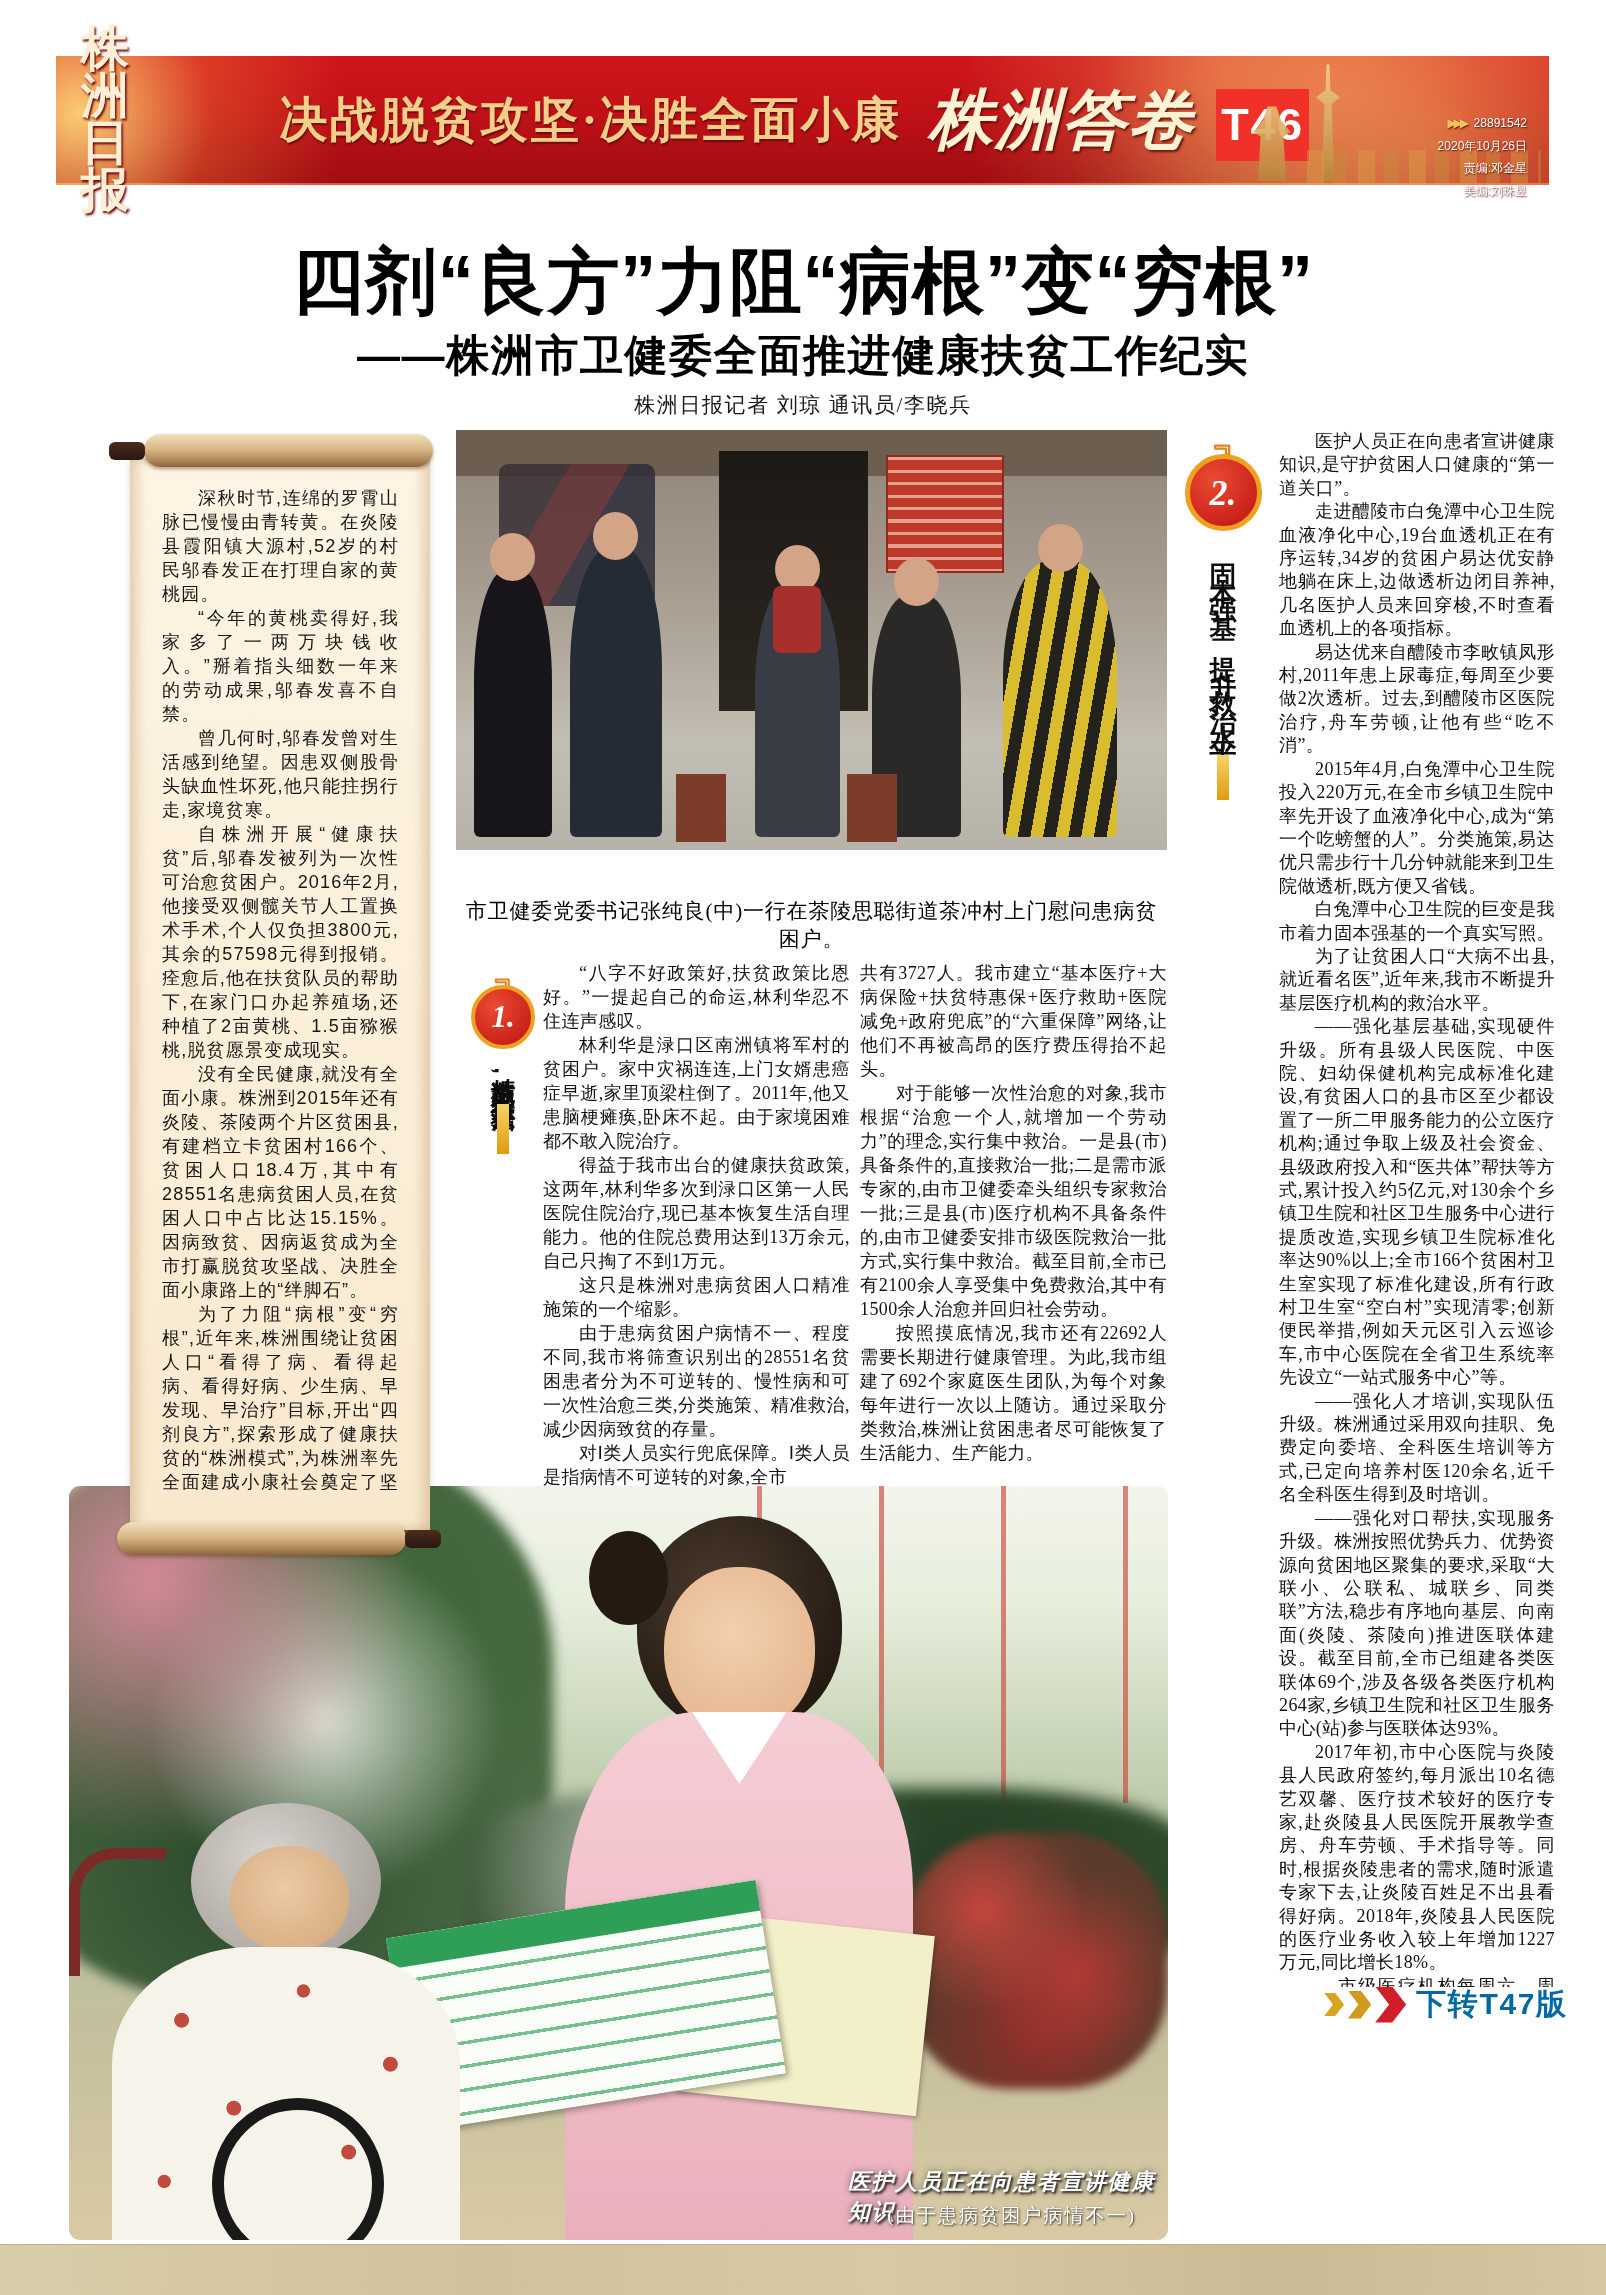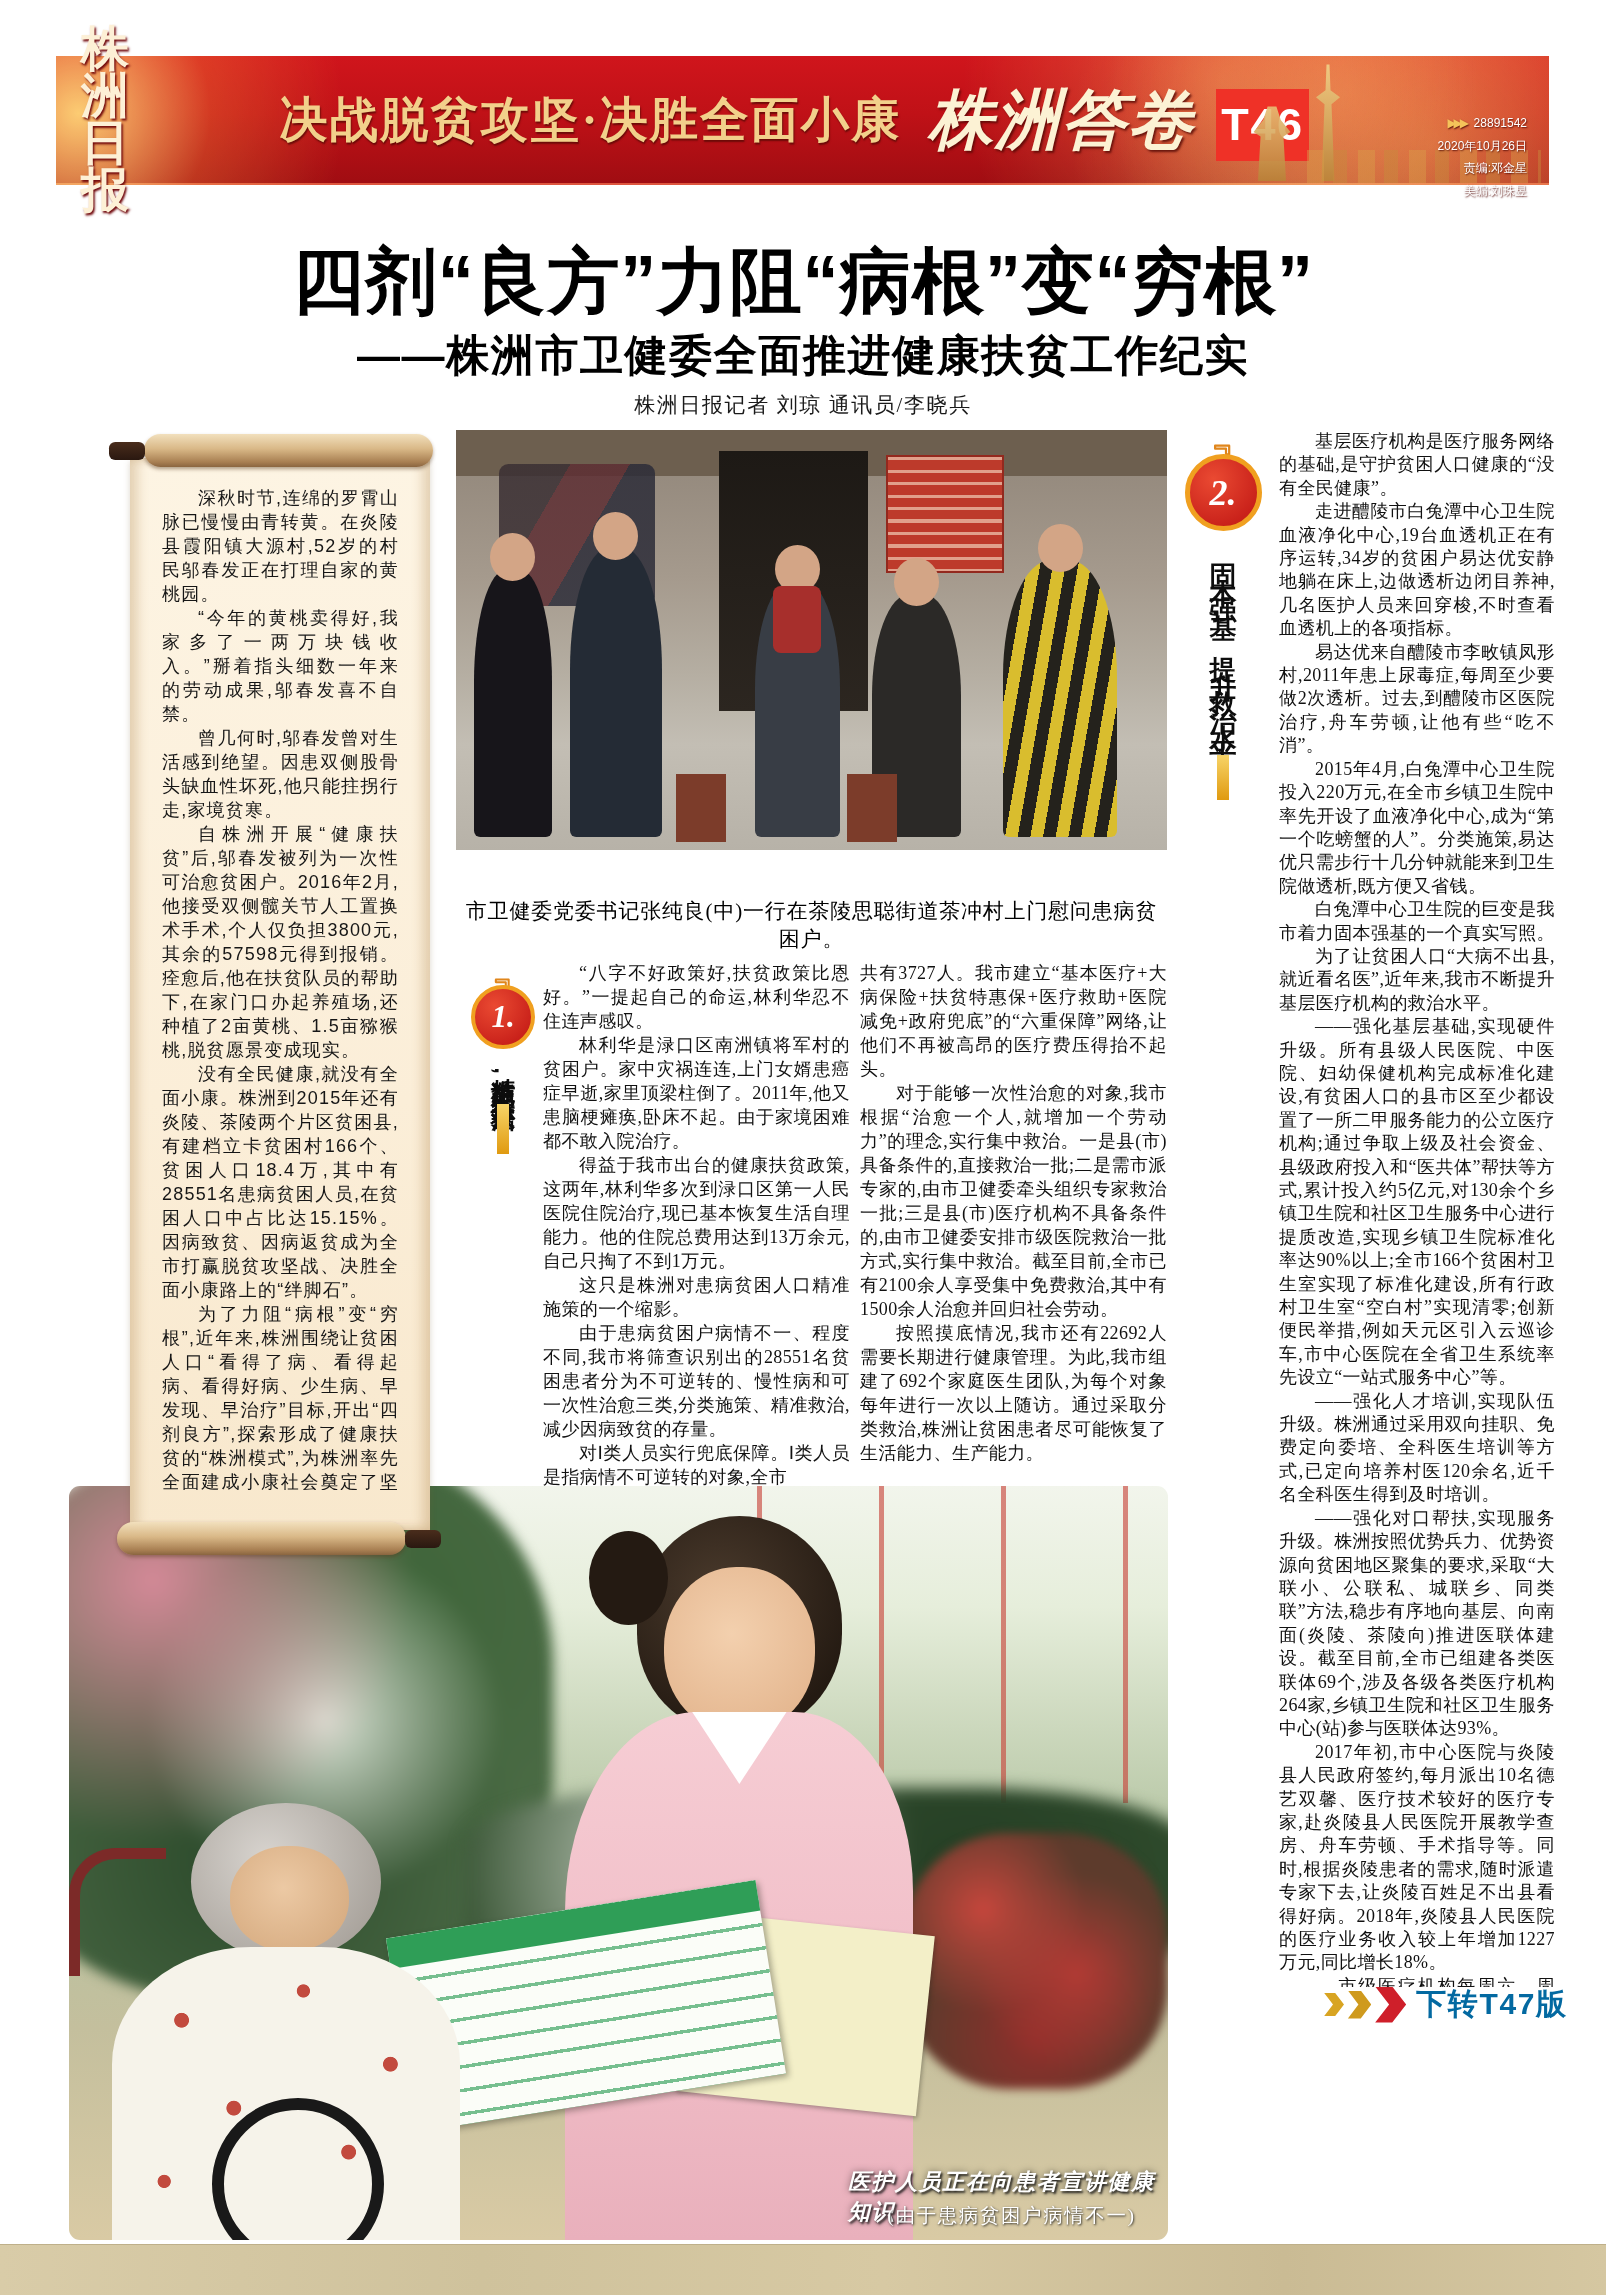--- a/index.html
+++ b/index.html
@@ -290,21 +290,21 @@
     </div>
 
   <div class="remedy remedy2">
     <div class="remedy-bracket">『良方』</div>
     <div class="remedy-num">2.</div>
     <div class="remedy-title">固本强基,提升救治水平</div>
     <div class="gold-bar"></div>
   </div>
 
   <div class="news-col right-col">
-      <p>基层医疗机构是医疗服务网络的基础,是守护贫困人口健康的“没有全民健康”。</p>
+      <p>医护人员正在向患者宣讲健康知识,是守护贫困人口健康的“第一道关口”。</p>
       <p>走进醴陵市白兔潭中心卫生院血液净化中心,19台血透机正在有序运转,34岁的贫困户易达优安静地躺在床上,边做透析边闭目养神,几名医护人员来回穿梭,不时查看血透机上的各项指标。</p>
       <p>易达优来自醴陵市李畋镇凤形村,2011年患上尿毒症,每周至少要做2次透析。过去,到醴陵市区医院治疗,舟车劳顿,让他有些“吃不消”。</p>
       <p>2015年4月,白兔潭中心卫生院投入220万元,在全市乡镇卫生院中率先开设了血液净化中心,成为“第一个吃螃蟹的人”。分类施策,易达优只需步行十几分钟就能来到卫生院做透析,既方便又省钱。</p>
       <p>白兔潭中心卫生院的巨变是我市着力固本强基的一个真实写照。</p>
       <p>为了让贫困人口“大病不出县,就近看名医”,近年来,我市不断提升基层医疗机构的救治水平。</p>
       <p>——强化基层基础,实现硬件升级。所有县级人民医院、中医院、妇幼保健机构完成标准化建设,有贫困人口的县市区至少都设置了一所二甲服务能力的公立医疗机构;通过争取上级及社会资金、县级政府投入和“医共体”帮扶等方式,累计投入约5亿元,对130余个乡镇卫生院和社区卫生服务中心进行提质改造,实现乡镇卫生院标准化率达90%以上;全市166个贫困村卫生室实现了标准化建设,所有行政村卫生室“空白村”实现清零;创新便民举措,例如天元区引入云巡诊车,市中心医院在全省卫生系统率先设立“一站式服务中心”等。</p>
       <p>——强化人才培训,实现队伍升级。株洲通过采用双向挂职、免费定向委培、全科医生培训等方式,已定向培养村医120余名,近千名全科医生得到及时培训。</p>
       <p>——强化对口帮扶,实现服务升级。株洲按照优势兵力、优势资源向贫困地区聚集的要求,采取“大联小、公联私、城联乡、同类联”方法,稳步有序地向基层、向南面(炎陵、茶陵向)推进医联体建设。截至目前,全市已组建各类医联体69个,涉及各级各类医疗机构264家,乡镇卫生院和社区卫生服务中心(站)参与医联体达93%。</p>
       <p>2017年初,市中心医院与炎陵县人民政府签约,每月派出10名德艺双馨、医疗技术较好的医疗专家,赴炎陵县人民医院开展教学查房、舟车劳顿、手术指导等。同时,根据炎陵患者的需求,随时派遣专家下去,让炎陵百姓足不出县看得好病。2018年,炎陵县人民医院的医疗业务收入较上年增加1227万元,同比增长18%。</p>
       <p>市级医疗机构每周六、周日派出专家到基层乡镇坐诊看病。如今,在炎陵县和攸县的不少乡镇,百姓都流传着一句话:“周三赶集到集市,周六赶集到医院”。</p>

